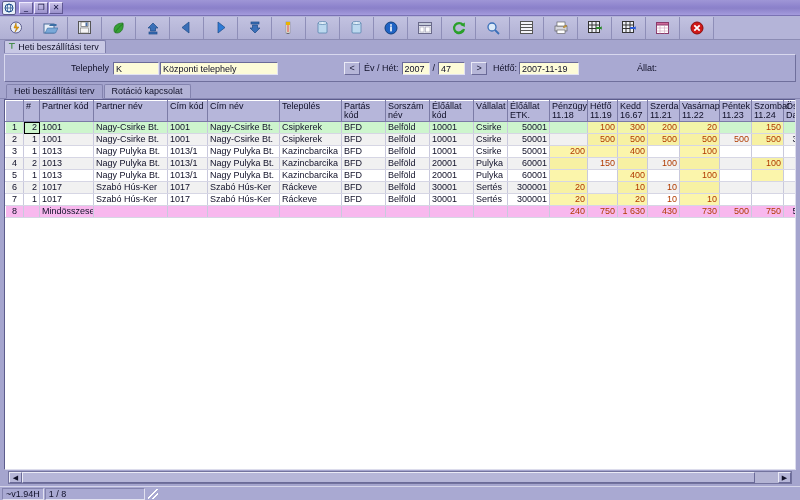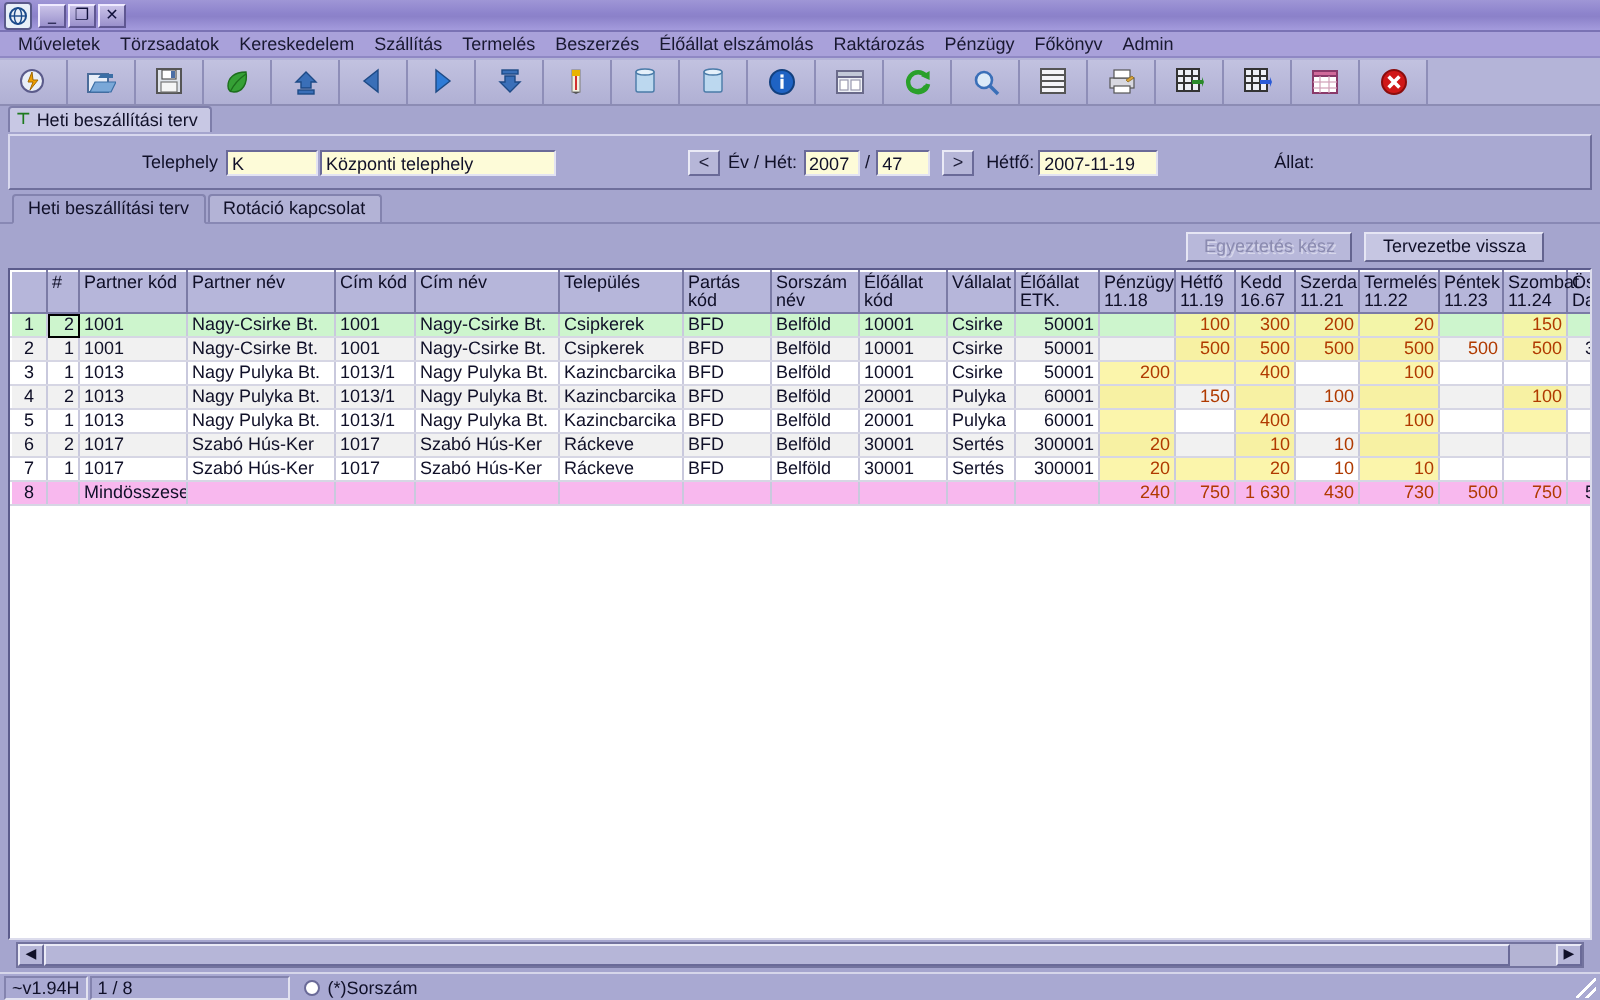--- a/index.html
+++ b/index.html
@@ -299,33 +299,20 @@
           <line x1="1" y1="5" x2="9" y2="5" stroke="#1a4a8a" stroke-width="0.7"></line>
         </svg>
     </div>
     <div class="tb-btns">
       <div class="tb-btn">_</div>
       <div class="tb-btn">❐</div>
       <div class="tb-btn">✕</div>
     </div>
   </div>
 
-  <div class="menubar" id="menubar">
-      <div class="menu-item">Műveletek</div>
-      <div class="menu-item">Törzsadatok</div>
-      <div class="menu-item">Kereskedelem</div>
-      <div class="menu-item">Szállítás</div>
-      <div class="menu-item">Termelés</div>
-      <div class="menu-item">Beszerzés</div>
-      <div class="menu-item">Élőállat elszámolás</div>
-      <div class="menu-item">Raktározás</div>
-      <div class="menu-item">Pénzügy</div>
-      <div class="menu-item">Főkönyv</div>
-      <div class="menu-item">Admin</div>
-    </div>
 
   <div class="toolbar" id="toolbar">
       <div class="tbtn">
         <svg width="15" height="15" viewBox="0 0 15 15">
           <circle cx="7" cy="7.5" r="5.5" fill="#e9eef7" stroke="#5b5b8b"></circle>
           <path d="M7 3 L5 8 H7.5 L6 12 L10 7 H7.5 Z" fill="#f0a000" stroke="#a06800" stroke-width="0.5"></path>
         </svg>
       </div>
       <div class="tbtn">
         <svg width="15" height="14" viewBox="0 0 15 14">
@@ -498,24 +485,20 @@
     </div>
   </div>
 
   <div class="innertabs" id="innertabs">
       <div class="itab active"><span>Heti beszállítási terv</span></div>
       <div class="itab"><span>Rotáció kapcsolat</span></div>
     </div>
 
   <div class="bodyarea">
 
-    <div class="actionrow">
-      <div class="abtn disabled">Egyeztetés kész</div>
-      <div class="abtn primary">Tervezetbe vissza</div>
-    </div>
 
     <div class="gridwrap">
       <table class="grid">
         <colgroup id="grid-colgroup">
             <col style="width: 18px;">
             <col style="width: 16px;">
             <col style="width: 54px;">
             <col style="width: 74px;">
             <col style="width: 40px;">
             <col style="width: 72px;">
@@ -580,21 +563,21 @@
               </th>
               <th>
                 <span class="thsub">Kedd</span>
                 <span class="thsub">16.67</span>
               </th>
               <th>
                 <span class="thsub">Szerda</span>
                 <span class="thsub">11.21</span>
               </th>
               <th>
-                <span class="thsub">Termelés</span>
+                <span class="thsub">Vasárnap</span>
                 <span class="thsub">11.22</span>
               </th>
               <th>
                 <span class="thsub">Péntek</span>
                 <span class="thsub">11.23</span>
               </th>
               <th>
                 <span class="thsub">Szombat</span>
                 <span class="thsub">11.24</span>
               </th>
@@ -1186,20 +1169,16 @@
       <div class="hs-track">
           <div class="hs-thumb"></div>
         </div>
       <div class="hs-btn">▶</div>
     </div>
   </div>
 
   <div class="statusbar">
     <span class="st-cell">~v1.94H</span>
     <span class="st-cell" style="width:100px;">1 / 8</span>
-    <span class="st-wide">
-      <span class="radio"></span>
-      <span>(*)Sorszám</span>
-    </span>
     <span class="grip"></span>
   </div>
 
 </div>
 
 </body></html>

